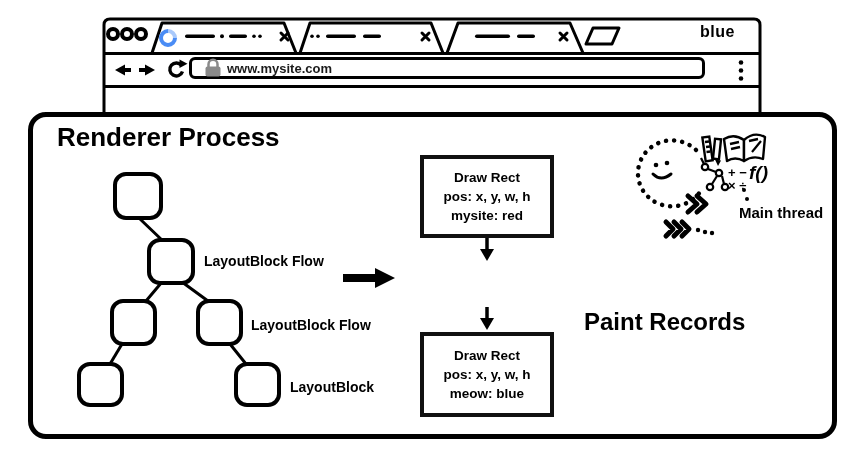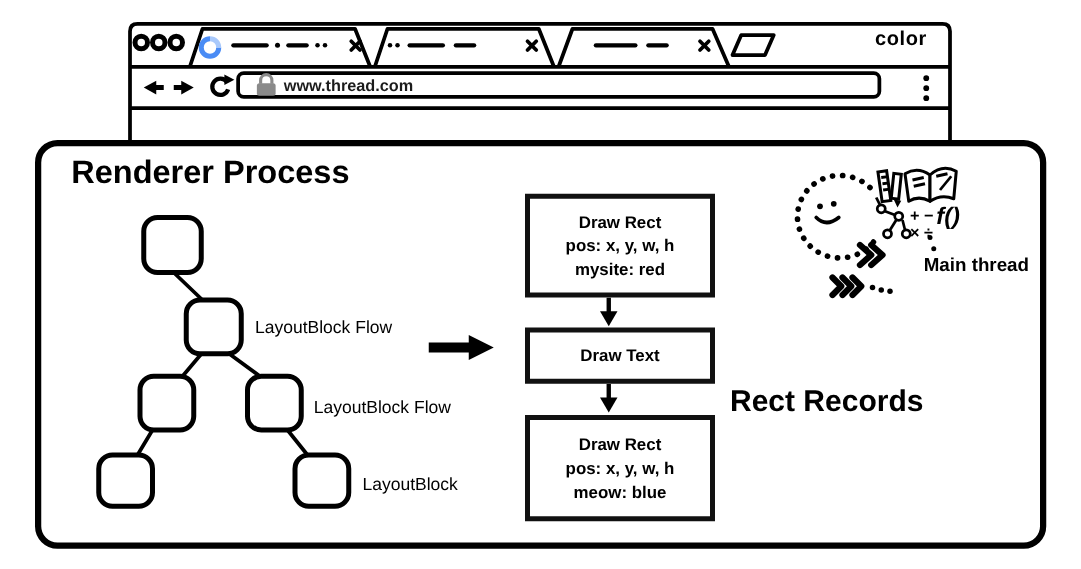--- a/index.html
+++ b/index.html
@@ -16,25 +16,25 @@
                   border:5px solid #000;border-radius:18px;box-sizing:border-box;z-index:3;}
   .z4{z-index:4;}
   .renderer-title{left:57px;top:122px;font-size:26px;font-weight:700;}
   .tnode{background:#fff;border:4px solid #000;border-radius:13px;box-sizing:border-box;z-index:5;}
   .n-root{left:113px;top:172px;width:50px;height:48px;}
   .n-2  {left:147px;top:238px;width:48px;height:47px;}
   .n-3l {left:110px;top:299px;width:47px;height:47px;}
   .n-3r {left:196px;top:299px;width:47px;height:47px;}
   .n-4l {left:77px; top:362px;width:47px;height:45px;}
   .n-4r {left:234px;top:362px;width:47px;height:45px;}
-  .tree-label{font-size:14px;font-weight:400;white-space:nowrap;z-index:5;}
+  .tree-label{font-size:14px;font-weight:700;white-space:nowrap;z-index:5;}
   .lbl1{left:204px;top:253px;}
   .lbl2{left:251px;top:317px;}
   .lbl3{left:290px;top:379px;}
-  .pbox{left:420px;width:152px;background:#fff;border:4px solid #111;box-sizing:border-box;
+  .pbox{left:420px;width:134px;background:#fff;border:4px solid #111;box-sizing:border-box;
         display:flex;flex-direction:column;align-items:center;justify-content:center;
         font-size:13.5px;font-weight:700;line-height:19px;text-align:center;z-index:5;}
   .pbox1{top:155px;height:83px;}
   .pbox2{top:262px;height:45px;}
   .pbox3{top:332px;height:85px;}
   .paint-records{left:584px;top:308px;font-size:24px;font-weight:700;z-index:5;}
   .main-thread{left:717px;top:204px;font-size:15px;font-weight:600;z-index:6;margin-left:22px;}
 </style>
 </head>
 <body>
@@ -110,22 +110,22 @@
       <rect x="105.5" y="52.5" width="15" height="10" rx="2" fill="#8a8a8a"></rect>
     </g>
 
     <g fill="#000">
       <circle cx="641" cy="48.5" r="2.3"></circle>
       <circle cx="641" cy="56.5" r="2.3"></circle>
       <circle cx="641" cy="64.5" r="2.3"></circle>
     </g>
   </svg>
 
-  <div class="abs url-text">www.thread.com</div>
-  <div class="abs brand">color</div>
+  <div class="abs url-text">www.mysite.com</div>
+  <div class="abs brand">blue</div>
 
   <div class="abs renderer-panel"></div>
   <div class="abs renderer-title z4">Renderer Process</div>
 
   <svg style="left:60px;top:160px;width:360px;height:280px;z-index:4;" viewBox="0 0 360 280">
     <g stroke="#000" stroke-width="3" stroke-linecap="round">
       <line x1="80" y1="59" x2="103" y2="81"></line>
       <line x1="102" y1="122" x2="86" y2="141"></line>
       <line x1="122" y1="122" x2="148" y2="141"></line>
       <line x1="62" y1="184" x2="50" y2="204"></line>
@@ -143,39 +143,36 @@
 
   <div class="abs tree-label lbl1">LayoutBlock Flow</div>
   <div class="abs tree-label lbl2">LayoutBlock Flow</div>
   <div class="abs tree-label lbl3">LayoutBlock</div>
 
   <div class="abs pbox pbox1">
     <span>Draw Rect</span>
     <span>pos: x, y, w, h</span>
     <span>mysite: red</span>
   </div>
-  <div class="abs pbox pbox2">
-    <span>Draw Text</span>
-  </div>
   <div class="abs pbox pbox3">
     <span>Draw Rect</span>
     <span>pos: x, y, w, h</span>
     <span>meow: blue</span>
   </div>
 
   <svg style="left:460px;top:230px;width:60px;height:110px;z-index:4;" viewBox="0 0 60 110">
     <g stroke="#000" stroke-width="3.5" fill="#000">
       <line x1="27" y1="8" x2="27" y2="21"></line>
       <polygon points="20,19 34,19 27,31" stroke="none"></polygon>
       <line x1="27" y1="77" x2="27" y2="90"></line>
       <polygon points="20,88 34,88 27,100" stroke="none"></polygon>
     </g>
   </svg>
 
-  <div class="abs paint-records">Rect Records</div>
+  <div class="abs paint-records">Paint Records</div>
 
   <svg style="left:628px;top:130px;width:200px;height:115px;z-index:4;" viewBox="0 0 200 115">
 
     <path d="M68,20 A34,33 0 1 0 72,62" fill="none" stroke="#000" stroke-width="4.5" stroke-linecap="round" stroke-dasharray="0.1 8"></path>
 
     <g>
       <circle cx="28" cy="35" r="2.3" fill="#000"></circle>
       <circle cx="39" cy="33" r="2.3" fill="#000"></circle>
       <path d="M25,44 Q33,52 43,44" fill="none" stroke="#000" stroke-width="3" stroke-linecap="round"></path>
     </g>

